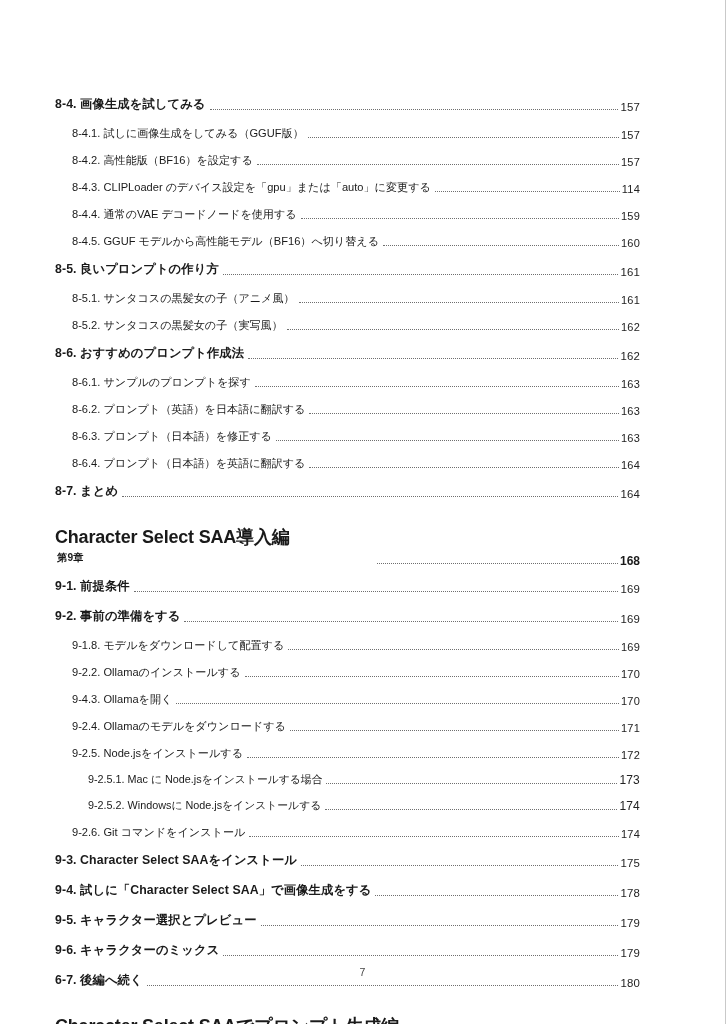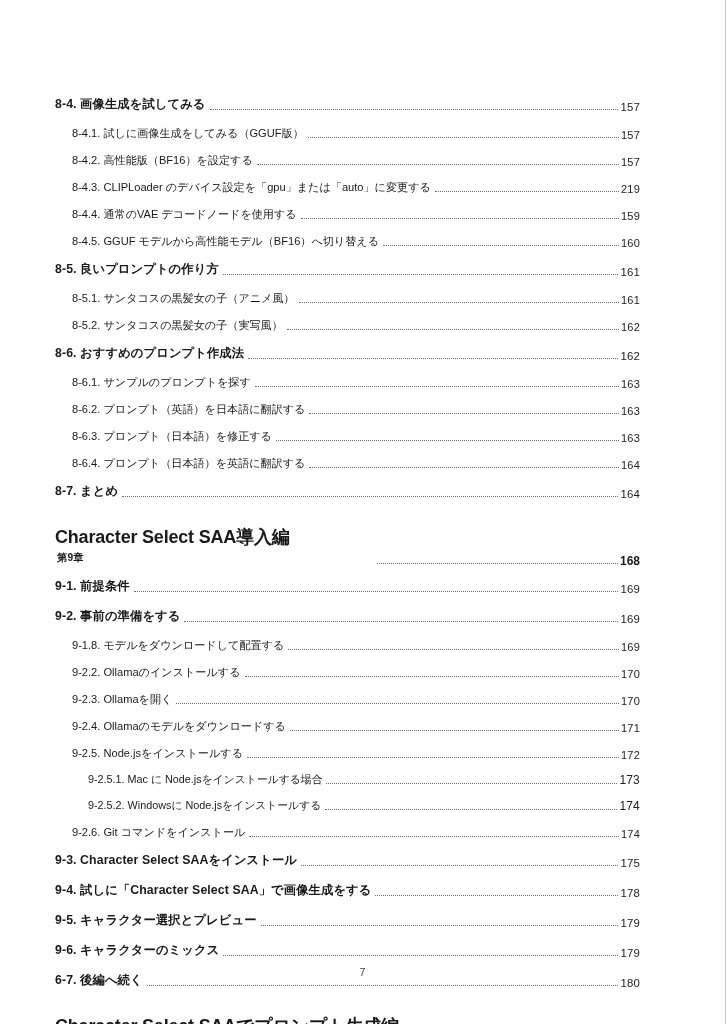--- a/index.html
+++ b/index.html
@@ -158,21 +158,21 @@
         <span class="pageno">157</span>
       </div>
       <div class="row lvl3">
         <span class="title">8-4.2. 高性能版（BF16）を設定する</span>
         <span class="leader"></span>
         <span class="pageno">157</span>
       </div>
       <div class="row lvl3">
         <span class="title">8-4.3. CLIPLoader のデバイス設定を「gpu」または「auto」に変更する</span>
         <span class="leader"></span>
-        <span class="pageno">219</span>
+        <span class="pageno">114</span>
       </div>
       <div class="row lvl3">
         <span class="title">8-4.4. 通常のVAE デコードノードを使用する</span>
         <span class="leader"></span>
         <span class="pageno">159</span>
       </div>
       <div class="row lvl3">
         <span class="title">8-4.5. GGUF モデルから高性能モデル（BF16）へ切り替える</span>
         <span class="leader"></span>
         <span class="pageno">160</span>
@@ -244,21 +244,21 @@
         <span class="title">9-1.8. モデルをダウンロードして配置する</span>
         <span class="leader"></span>
         <span class="pageno">169</span>
       </div>
       <div class="row lvl3">
         <span class="title">9-2.2. Ollamaのインストールする</span>
         <span class="leader"></span>
         <span class="pageno">170</span>
       </div>
       <div class="row lvl3">
-        <span class="title">9-2.3. Ollamaを開く</span>
+        <span class="title">9-4.3. Ollamaを開く</span>
         <span class="leader"></span>
         <span class="pageno">170</span>
       </div>
       <div class="row lvl3">
         <span class="title">9-2.4. Ollamaのモデルをダウンロードする</span>
         <span class="leader"></span>
         <span class="pageno">171</span>
       </div>
       <div class="row lvl3">
         <span class="title">9-2.5. Node.jsをインストールする</span>

